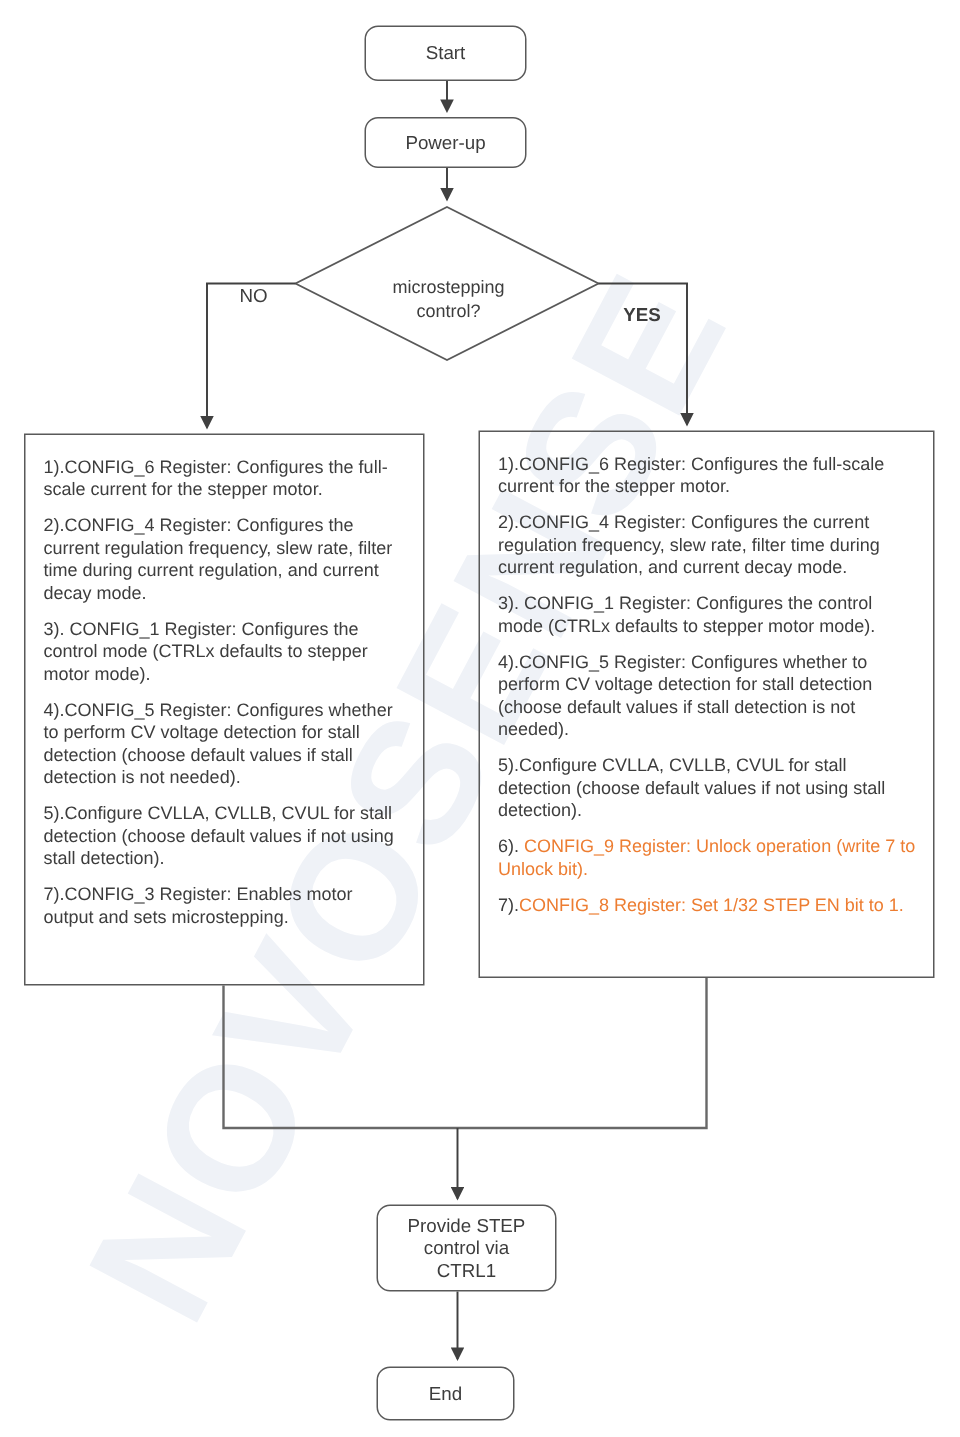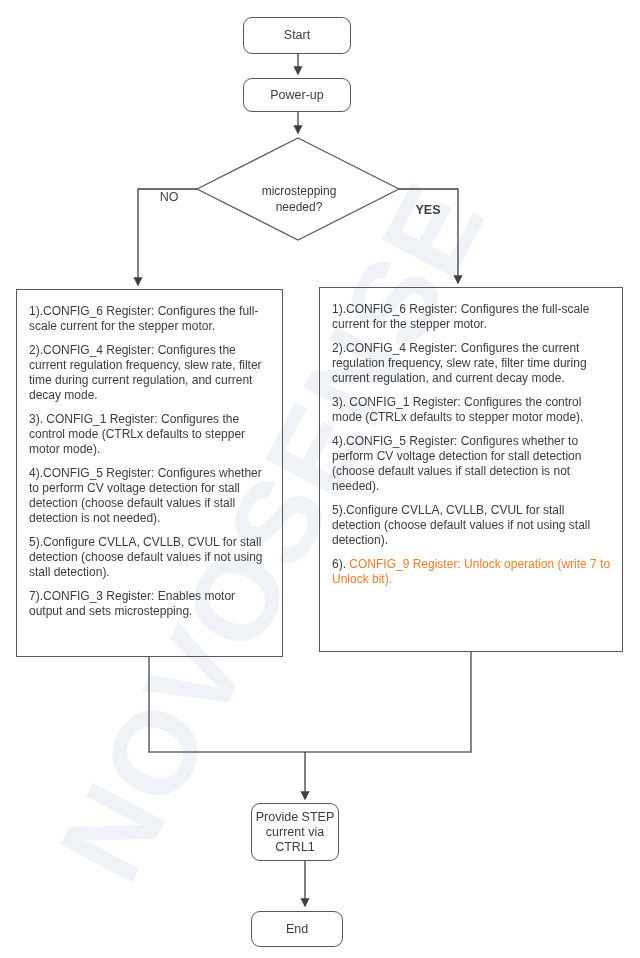--- a/index.html
+++ b/index.html
@@ -73,47 +73,48 @@
   <div class="node" style="left:243px;top:78px;width:108px;height:34px;">
     <span>Power-up</span>
   </div>
 
   <div class="node" style="left:243px;top:17px;width:108px;height:37px;">
     <span>Start</span>
   </div>
 
   <div class="dtext">
     <span>microstepping</span>
-    <span>needed?</span>
+    <span>control?</span>
   </div>
   <div class="lbl" style="left:152px;top:171px;width:34px;">NO</div>
   <div class="lbl" style="left:409px;top:184px;width:38px;font-weight:bold;">YES</div>
 
   <div class="node rect" style="left:16px;top:289px;width:267px;height:368px;">
     <p class="para"><span>1).CONFIG_6 Register: Configures the full-scale current for the stepper motor.</span><span class="orange"></span></p>
     <p class="para"><span>2).CONFIG_4 Register: Configures the current regulation frequency, slew rate, filter time during current regulation, and current decay mode.</span><span class="orange"></span></p>
     <p class="para"><span>3). CONFIG_1 Register: Configures the control mode (CTRLx defaults to stepper motor mode).</span><span class="orange"></span></p>
     <p class="para"><span>4).CONFIG_5 Register: Configures whether to perform CV voltage detection for stall detection (choose default values if stall detection is not needed).</span><span class="orange"></span></p>
     <p class="para"><span>5).Configure CVLLA, CVLLB, CVUL for stall detection (choose default values if not using stall detection).</span><span class="orange"></span></p>
     <p class="para"><span>7).CONFIG_3 Register: Enables motor output and sets microstepping.</span><span class="orange"></span></p>
   </div>
 
   <div class="node rect" style="left:319px;top:287px;width:304px;height:365px;">
     <p class="para"><span>1).CONFIG_6 Register: Configures the full-scale current for the stepper motor.</span><span class="orange"></span></p>
     <p class="para"><span>2).CONFIG_4 Register: Configures the current regulation  frequency, slew rate, filter time during current regulation, and current decay mode.</span><span class="orange"></span></p>
     <p class="para"><span>3). CONFIG_1 Register: Configures the control mode (CTRLx defaults to stepper motor mode).</span><span class="orange"></span></p>
     <p class="para"><span>4).CONFIG_5 Register: Configures whether to perform CV voltage detection for stall detection (choose default values if stall detection is not needed).</span><span class="orange"></span></p>
     <p class="para"><span>5).Configure CVLLA, CVLLB, CVUL for stall detection (choose default values if not using stall detection).</span><span class="orange"></span></p>
     <p class="para"><span>6). </span><span class="orange">CONFIG_9 Register: Unlock operation (write 7 to Unlock bit).</span></p>
+    <p class="para"><span>7).</span><span class="orange">CONFIG_8 Register: Set 1/32 STEP EN bit to 1.</span></p>
   </div>
 
-  <div class="node" style="left:251px;top:803px;width:88px;height:58px;">
+  <div class="node" style="left:251px;top:803px;width:120px;height:58px;">
     <div>
       <span class="mline">Provide STEP</span>
-      <span class="mline">current via</span>
+      <span class="mline">control via</span>
       <span class="mline">CTRL1</span>
     </div>
   </div>
 
   <div class="node" style="left:251px;top:911px;width:92px;height:36px;">
     <span>End</span>
   </div>
 
 </div>
 

